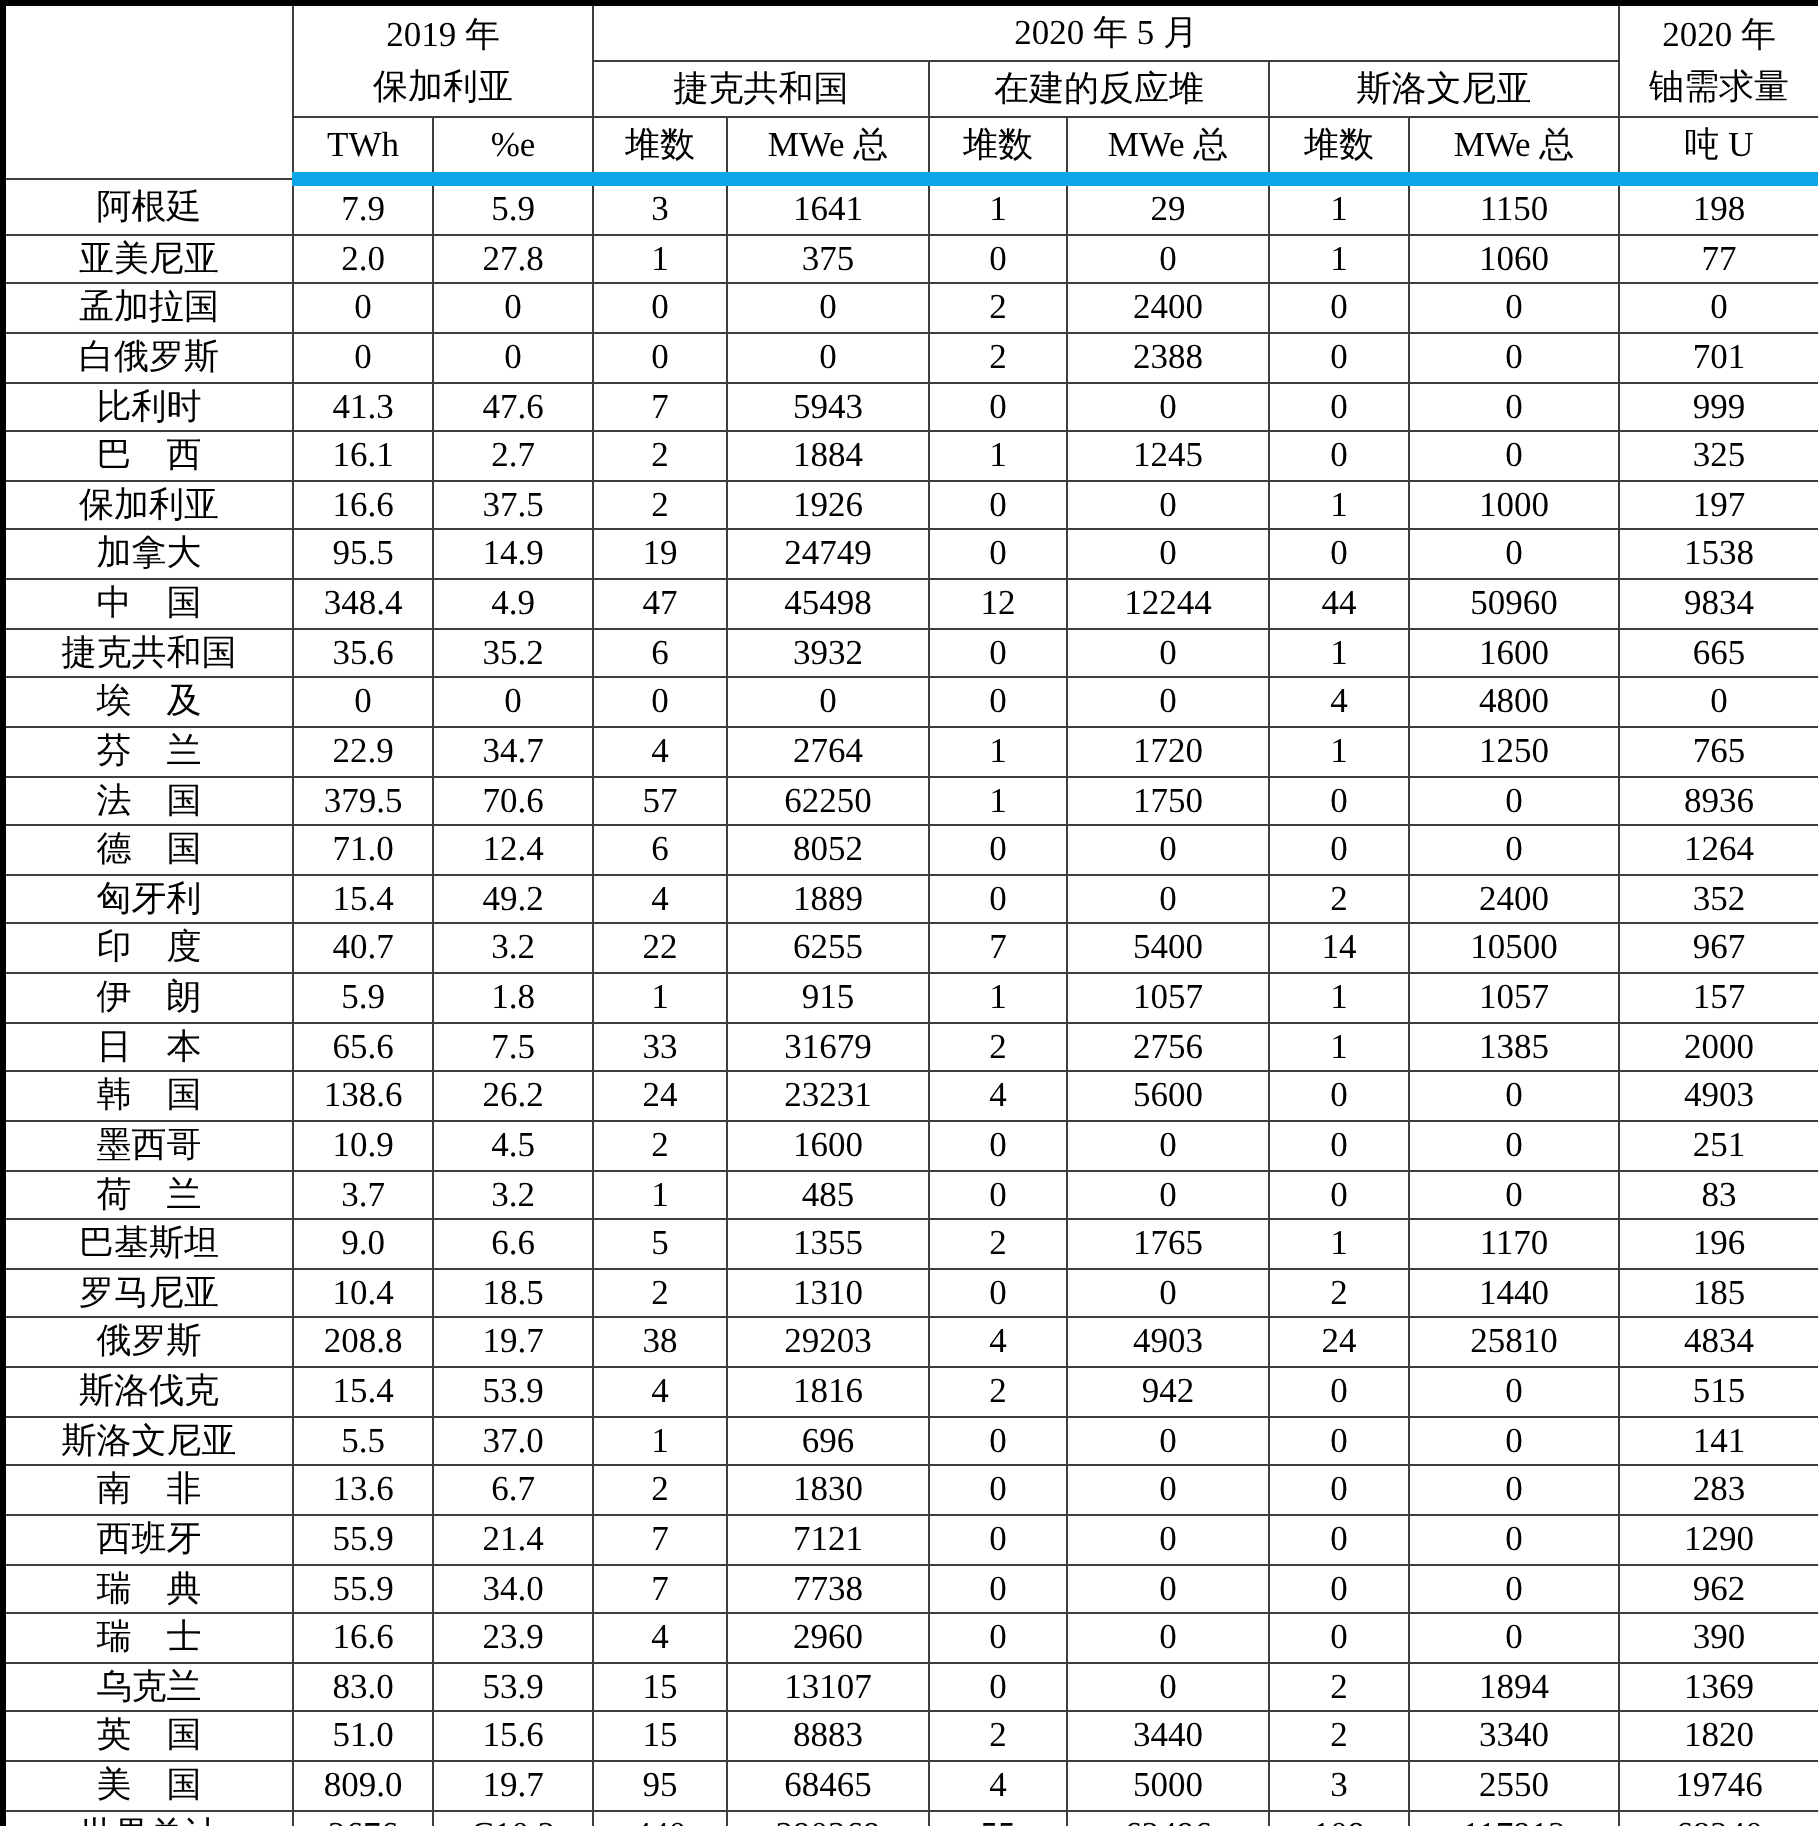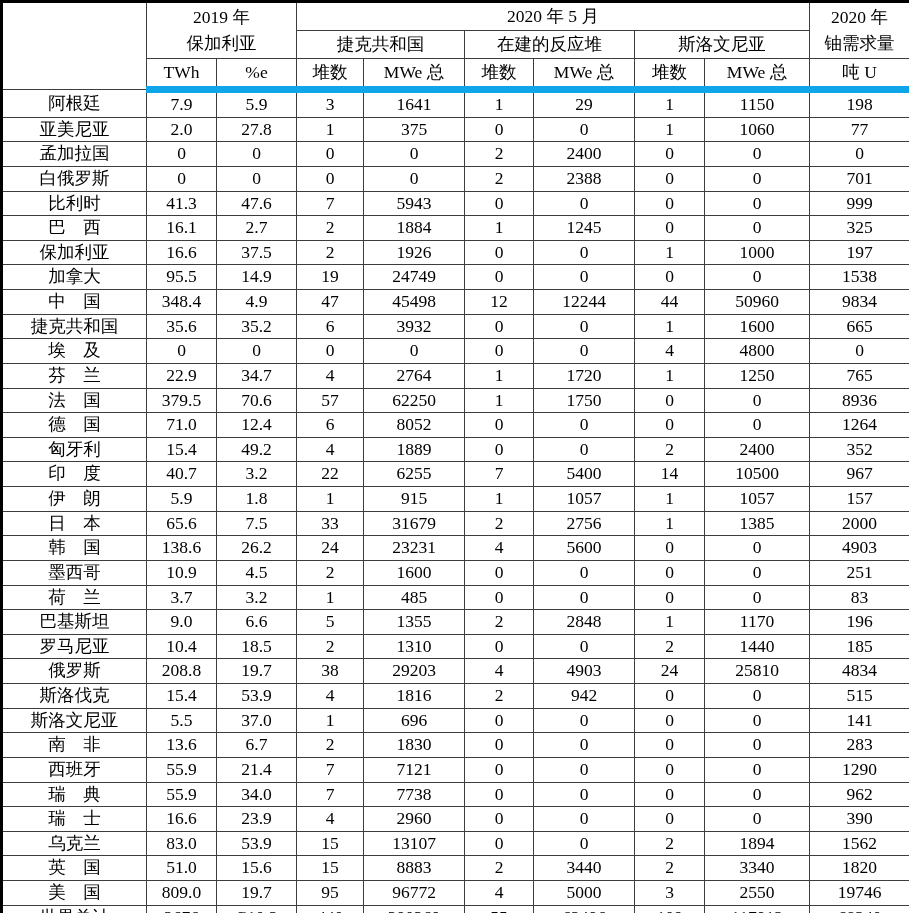--- a/index.html
+++ b/index.html
@@ -353,21 +353,21 @@
           <td>0</td>
           <td>83</td>
         </tr>
         <tr>
           <td class="country-cell">巴基斯坦</td>
           <td>9.0</td>
           <td>6.6</td>
           <td>5</td>
           <td>1355</td>
           <td>2</td>
-          <td>2848</td>
+          <td>1765</td>
           <td>1</td>
           <td>1170</td>
           <td>196</td>
         </tr>
         <tr>
           <td class="country-cell">罗马尼亚</td>
           <td>10.4</td>
           <td>18.5</td>
           <td>2</td>
           <td>1310</td>
@@ -464,40 +464,40 @@
         <tr>
           <td class="country-cell">乌克兰</td>
           <td>83.0</td>
           <td>53.9</td>
           <td>15</td>
           <td>13107</td>
           <td>0</td>
           <td>0</td>
           <td>2</td>
           <td>1894</td>
-          <td>1562</td>
+          <td>1369</td>
         </tr>
         <tr>
           <td class="country-cell">英　国</td>
           <td>51.0</td>
           <td>15.6</td>
           <td>15</td>
           <td>8883</td>
           <td>2</td>
           <td>3440</td>
           <td>2</td>
           <td>3340</td>
           <td>1820</td>
         </tr>
         <tr>
           <td class="country-cell">美　国</td>
           <td>809.0</td>
           <td>19.7</td>
           <td>95</td>
-          <td>96772</td>
+          <td>68465</td>
           <td>4</td>
           <td>5000</td>
           <td>3</td>
           <td>2550</td>
           <td>19746</td>
         </tr>
         <tr>
           <td class="country-cell">世界总计</td>
           <td>2676</td>
           <td>C10.2</td>

